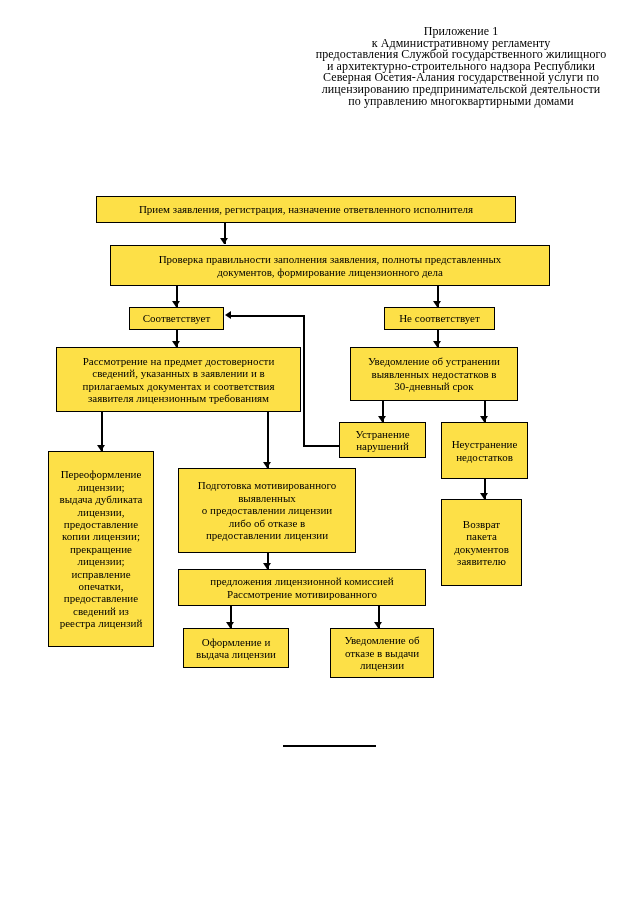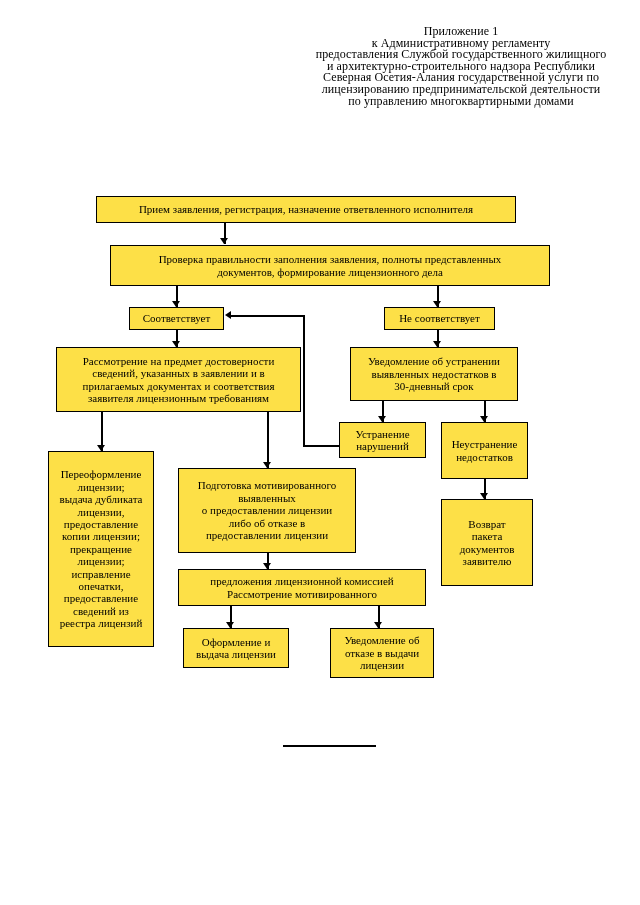--- a/index.html
+++ b/index.html
@@ -236,21 +236,21 @@
   <div class="node" style="left:178px; top:468px; width:178px; height:85px;">
     <div class="txt">
       <span>Подготовка мотивированного</span>
       <span>выявленных</span>
       <span>о предоставлении лицензии</span>
       <span>либо об отказе в</span>
       <span>предоставлении лицензии</span>
     </div>
   </div>
 
-  <div class="node" style="left:441px; top:499px; width:92px; height:87px;justify-content:flex-end;">
+  <div class="node" style="left:441px; top:499px; width:81px; height:87px;justify-content:flex-end;">
     <div class="txt">
       <span>Возврат</span>
       <span>пакета</span>
       <span>документов</span>
       <span>заявителю</span>
     </div>
   </div>
 
   <div class="node" style="left:178px; top:569px; width:248px; height:37px;">
     <div class="txt">

